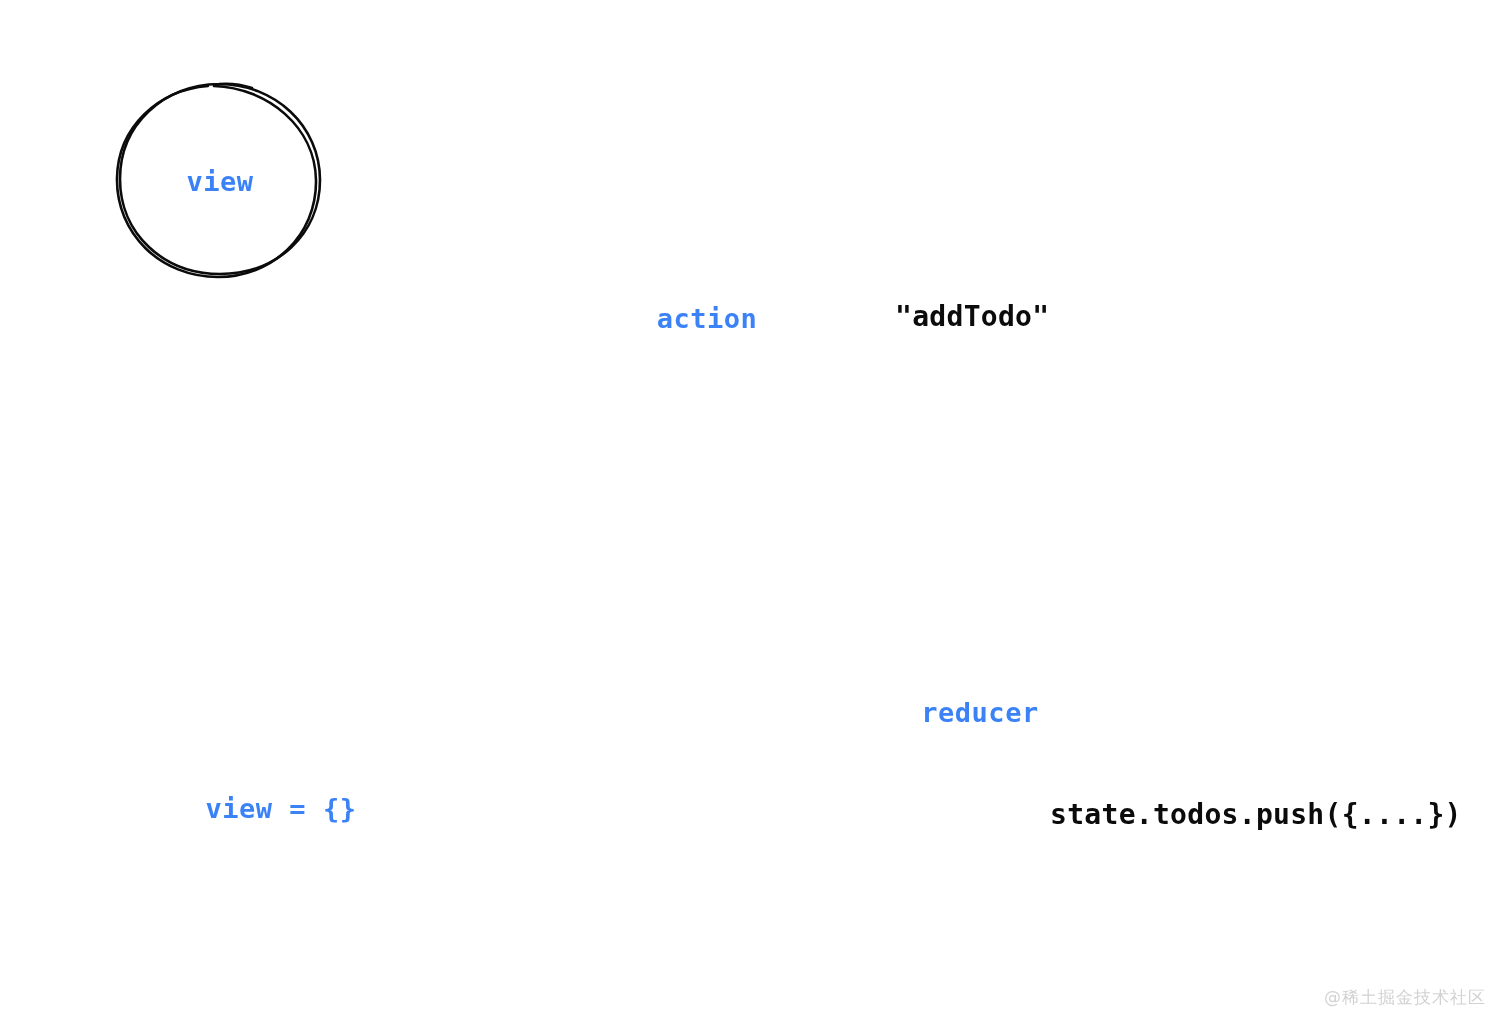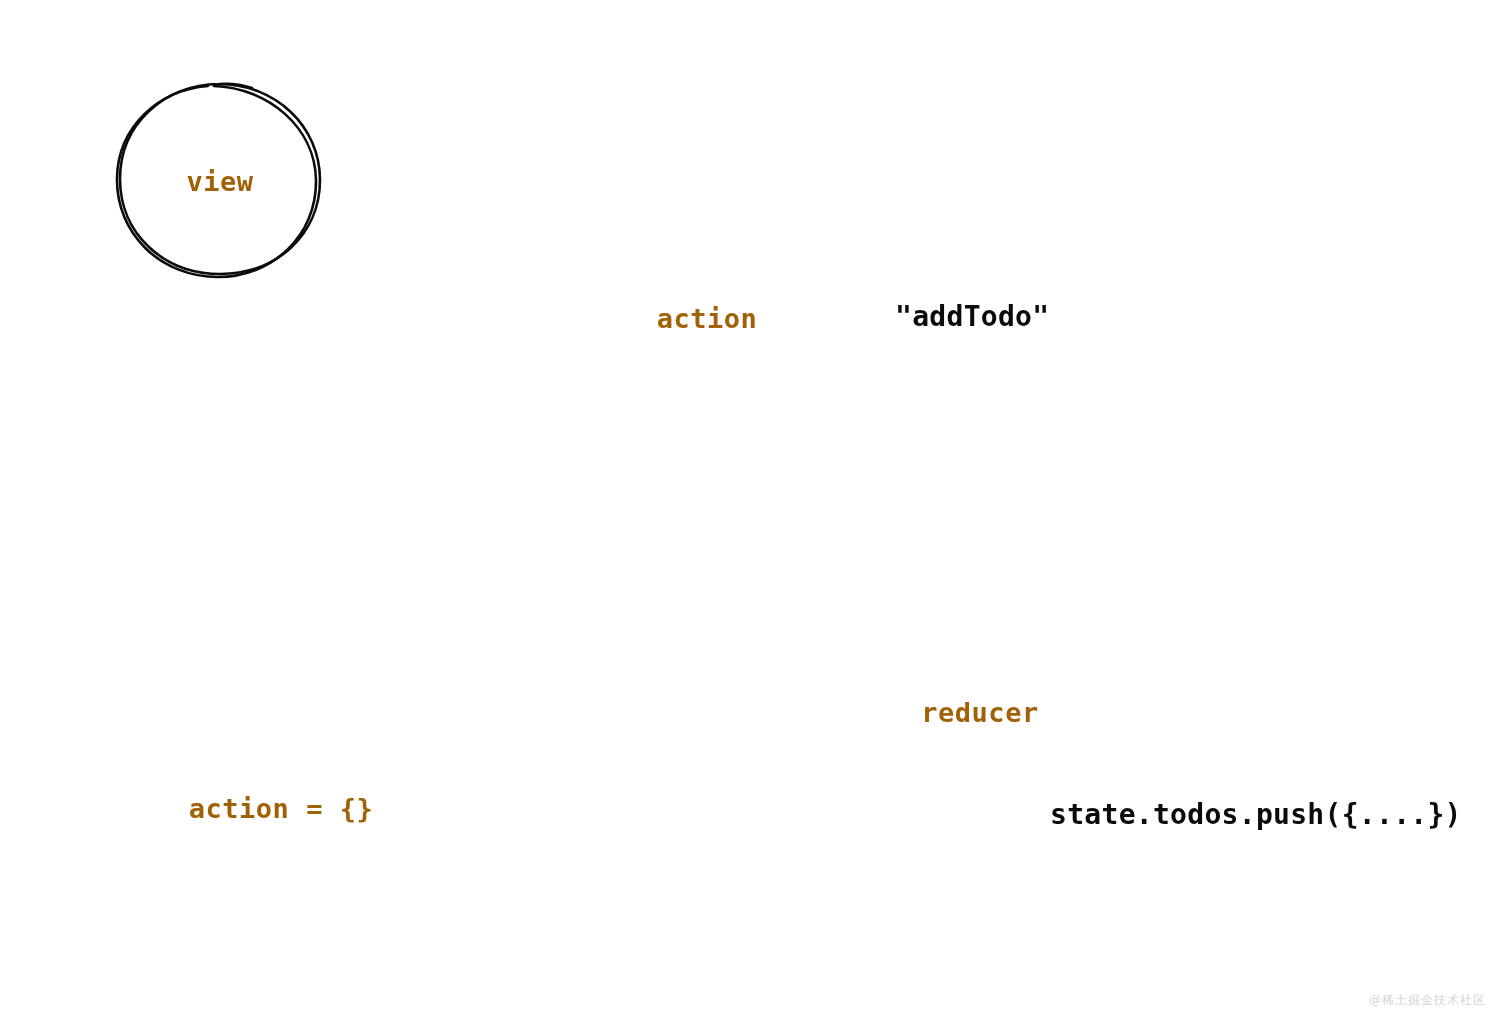--- a/index.html
+++ b/index.html
@@ -20,42 +20,42 @@
     top: 0;
     left: 0;
     width: 1512px;
     height: 1031px;
   }
   .node-label {
     position: absolute;
     font-family: "DejaVu Sans Mono", "Liberation Mono", monospace;
     font-size: 27px;
     font-weight: 700;
-    color: #a16207;
+    color: #3b82f6;
     letter-spacing: 0.5px;
     white-space: nowrap;
     transform: translate(-50%, -50%);
     user-select: none;
   }
   .edge-label {
     position: absolute;
     font-family: "DejaVu Sans Mono", "Liberation Mono", monospace;
     font-size: 28px;
     font-weight: 700;
     color: #0b0b0b;
     letter-spacing: 0.3px;
     white-space: nowrap;
     user-select: none;
   }
   #watermark {
     position: absolute;
     right: 26px;
     bottom: 22px;
     font-family: "DejaVu Sans", "Liberation Sans", sans-serif;
-    font-size: 12px;
+    font-size: 17px;
     color: #d2d2d2;
     letter-spacing: 1px;
     white-space: nowrap;
     user-select: none;
   }
 </style>
 </head>
 <body>
 
 
@@ -141,21 +141,21 @@
   </path></path></path></path></g>
 
 
 
 <div class="node-label" style="left:220px; top:181px;">view</div>
 
 <div class="node-label" style="left:707px; top:318px;text-align:right;">action</div>
 
 <div class="node-label" style="left:968px; top:712px;margin-left:12px;">reducer</div>
 
-<div class="node-label" style="left:281px; top:808px;">action = {}</div>
+<div class="node-label" style="left:281px; top:808px;">view = {}</div>
 
 <div class="edge-label" style="left:895px; top:300px;">"addTodo"</div>
 
 <div class="edge-label" style="left:1050px; top:798px;">state.todos.push({....})</div>
 
 <div id="watermark">@稀土掘金技术社区</div>
 
 
 
 

